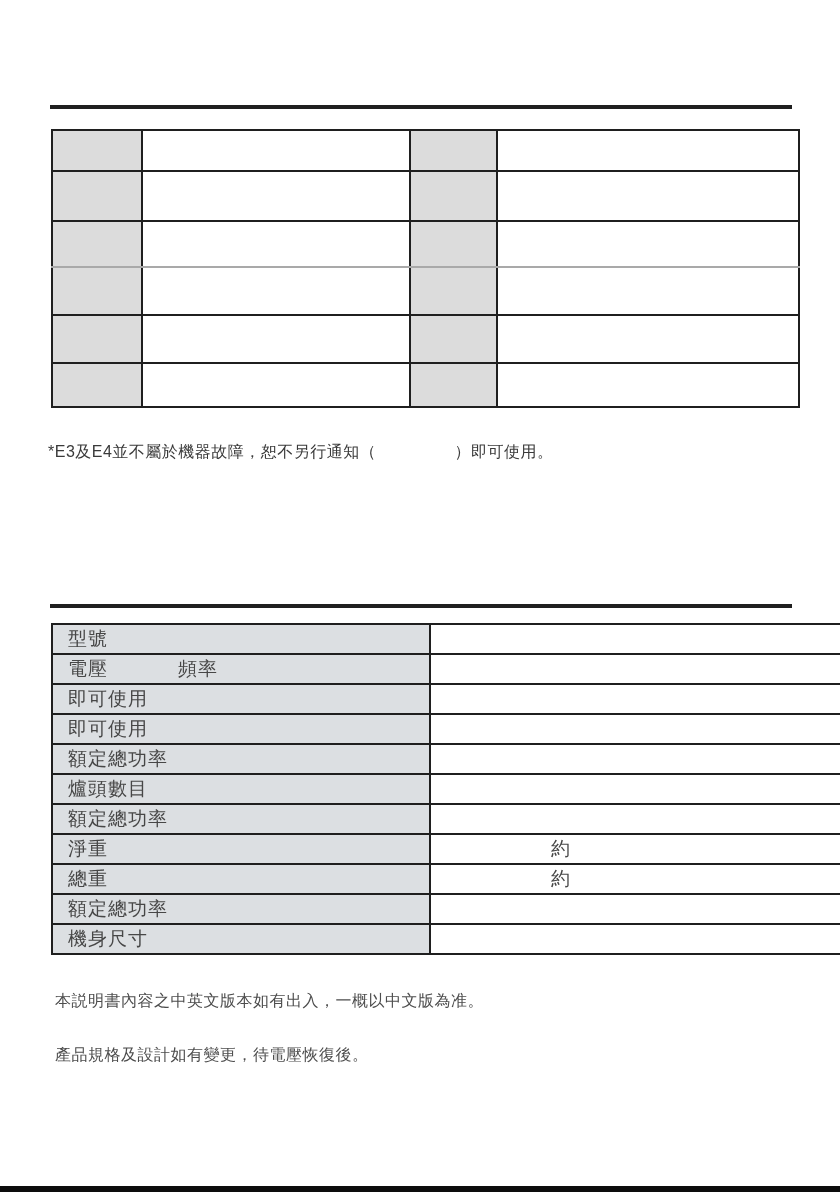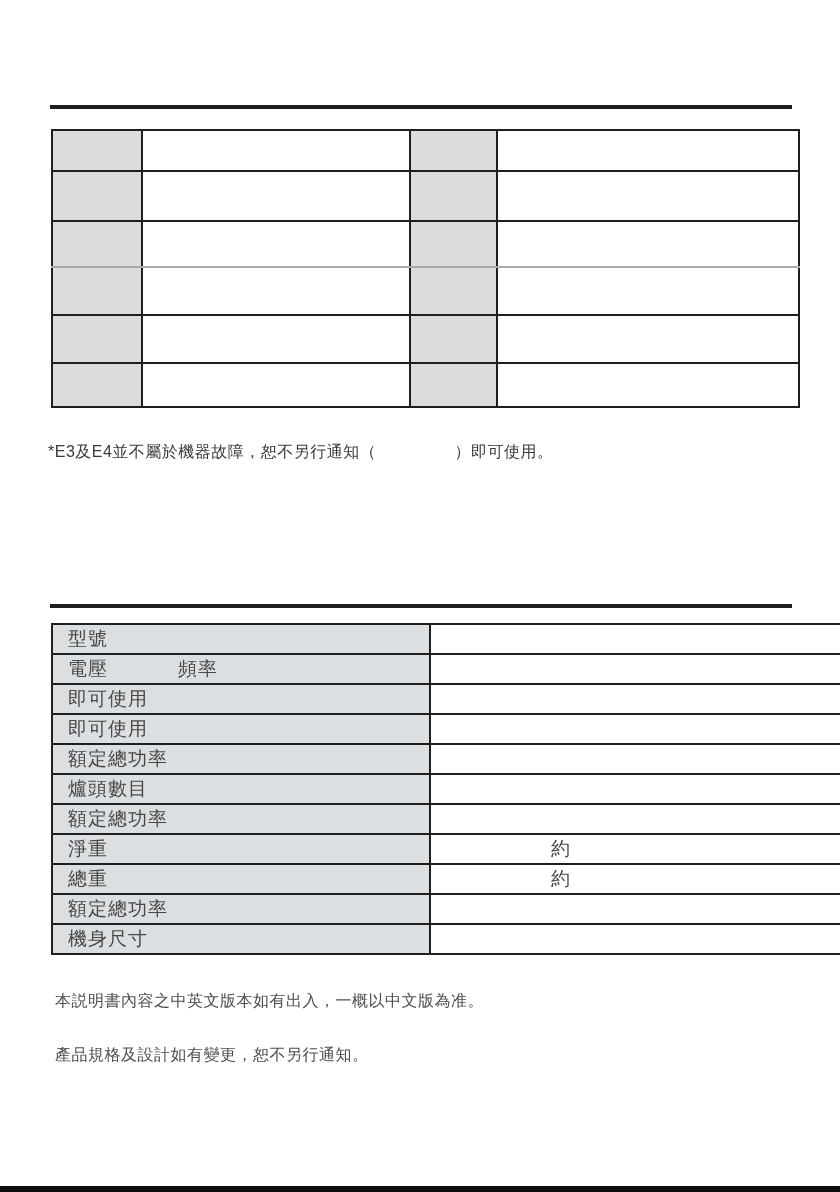--- a/index.html
+++ b/index.html
@@ -217,17 +217,17 @@
         <td class="spec-value"></td>
       </tr>
       <tr>
         <td class="spec-label"><span>機身尺寸</span></td>
         <td class="spec-value"></td>
       </tr>
     </tbody>
   </table>
 
   <div class="footer-line footer-1">本説明書內容之中英文版本如有出入，一概以中文版為准。</div>
-  <div class="footer-line footer-2">產品規格及設計如有變更，恕不另行通知。</div>
+  <div class="footer-line footer-2">產品規格及設計如有變更，待電壓恢復後。</div>
 
   <div class="bottom-bar"></div>
 
 </div>
 
 </body></html>

